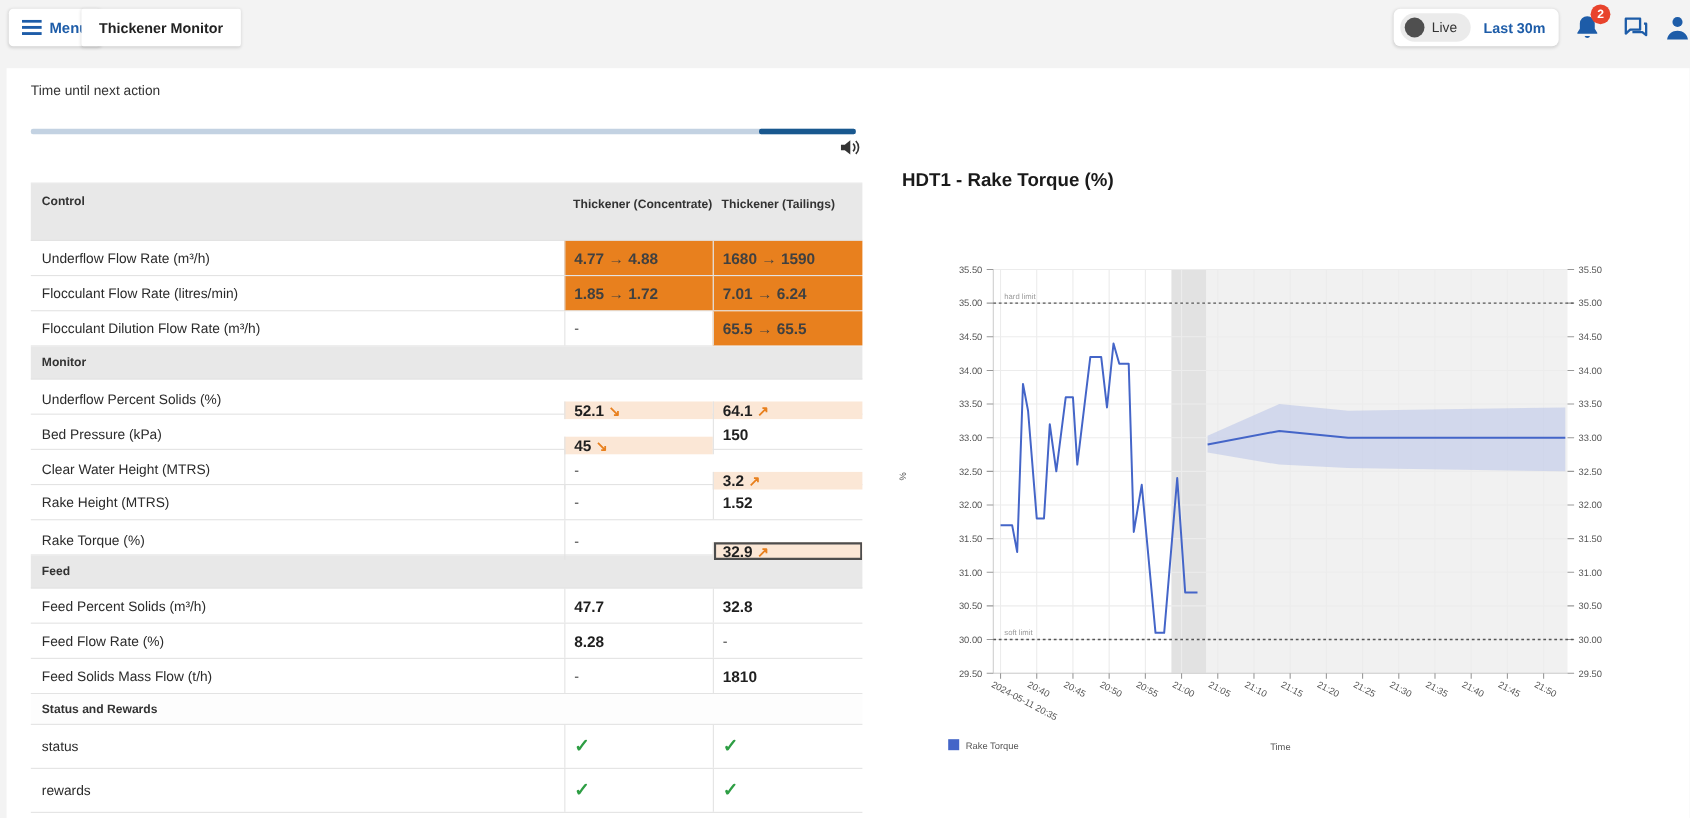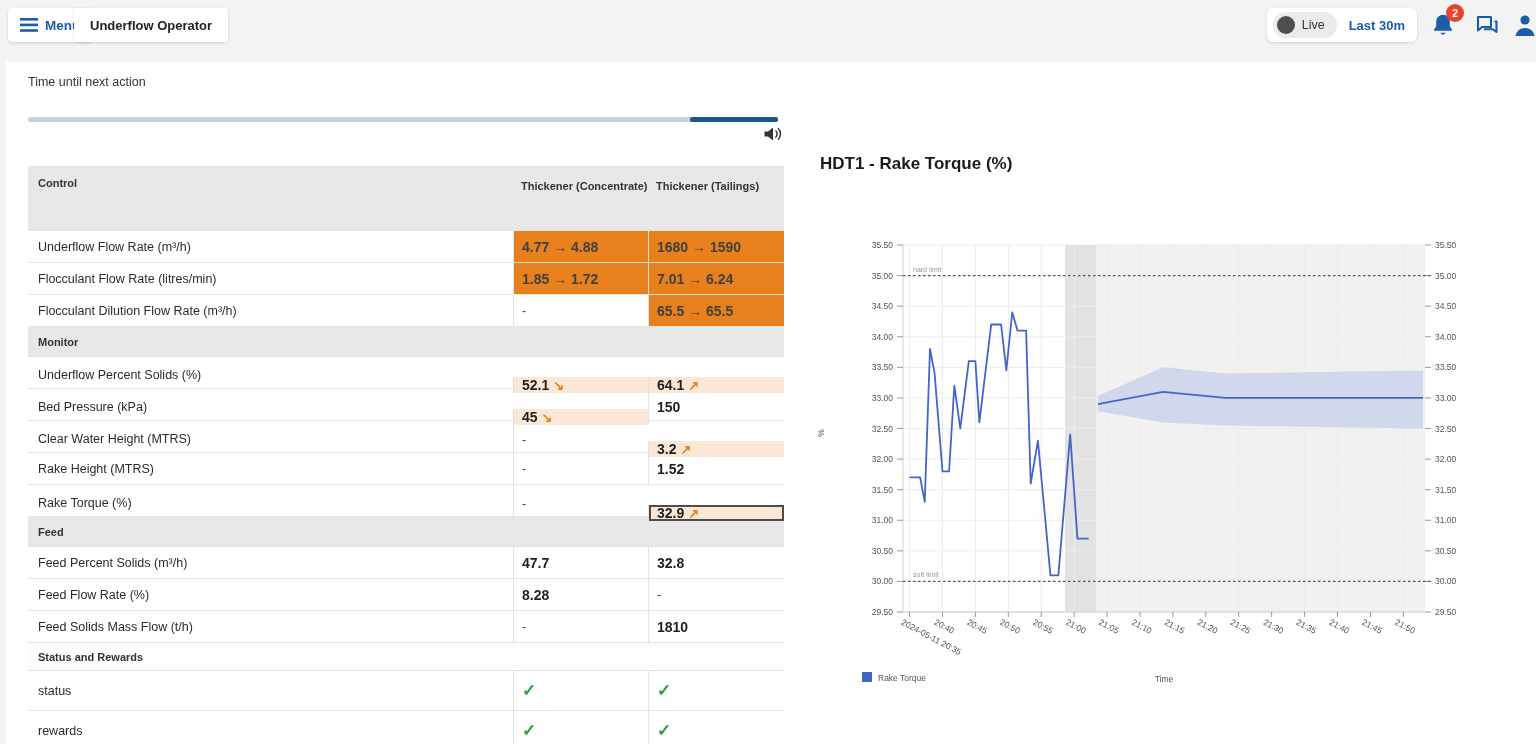--- a/index.html
+++ b/index.html
@@ -37,21 +37,21 @@
   .timer-label { position:absolute; left:22px; top:13px; font-size:12.5px; color:#333; }
   .progress { position:absolute; left:22px; top:55px; width:750px; height:5px;
     background:#c3d2e2; border-radius:2px; }
   .progress-fill { position:absolute; top:0; height:5px; background:#19588f; border-radius:2px; }
   .timer-time { position:absolute; left:22px; top:66px; font-size:12px; color:#666;margin-top:47px; }
   .speaker { position:absolute; left:757px; top:63px; width:20px; height:18px; cursor:pointer; }
 
   
   .dtable { position:absolute; left:22px; top:104px; width:756px; border-top:1px solid #e3e3e3; }
   .trow { display:grid; grid-template-columns:485px 135px 136px; border-bottom:1px solid #e3e3e3; }
-  .thead { background:#e8e8e8; height:64px; }
+  .thead { background:#e8e8e8; height:52px; }
   .thead .sec-title { padding:10px 0 0 10px; font-size:11px; font-weight:700; color:#333; }
   .thead .colhead { padding:10px 0 0 8px; font-size:11px; font-weight:700; color:#333; line-height:1.75; }
   .secbar { background:#e8e8e8; height:30px; display:flex; align-items:center;
     padding-left:10px; font-size:11px; font-weight:700; color:#333; border-bottom:1px solid #e3e3e3; }
   .secbar.light { background:#fdfdfd; height:28px; }
   .drow { height:32px; }
   .drow.tall { height:40px; }
   .dlabel { display:flex; align-items:center; padding-left:10px; font-size:12.5px; color:#2b2b2b; }
   .dcell { display:flex; align-items:center; padding-left:8px; border-left:1px solid #e3e3e3;
     font-size:14px; font-weight:700; color:#1f1f1f; cursor:pointer; }
@@ -74,21 +74,21 @@
   <button class="card menu-btn">
     <svg width="18" height="14" viewBox="0 0 18 14">
       <rect y="0" width="18" height="2.6" fill="#1d5ca8"></rect>
       <rect y="5.6" width="18" height="2.6" fill="#1d5ca8"></rect>
       <rect y="11.2" width="18" height="2.6" fill="#1d5ca8"></rect>
     </svg>
     <span class="lbl">Menu</span>
   </button>
 
   <div class="card app-tab">
-    <span>Underflow Operator</span>
+    <span>Thickener Monitor</span>
   </div>
 
   <div class="card range-card">
     <div class="live-pill">
       <span class="live-dot"></span>
       <span class="live-lbl">Live</span>
     </div>
     <span class="range-lbl">Last 30m</span>
   </div>
 

